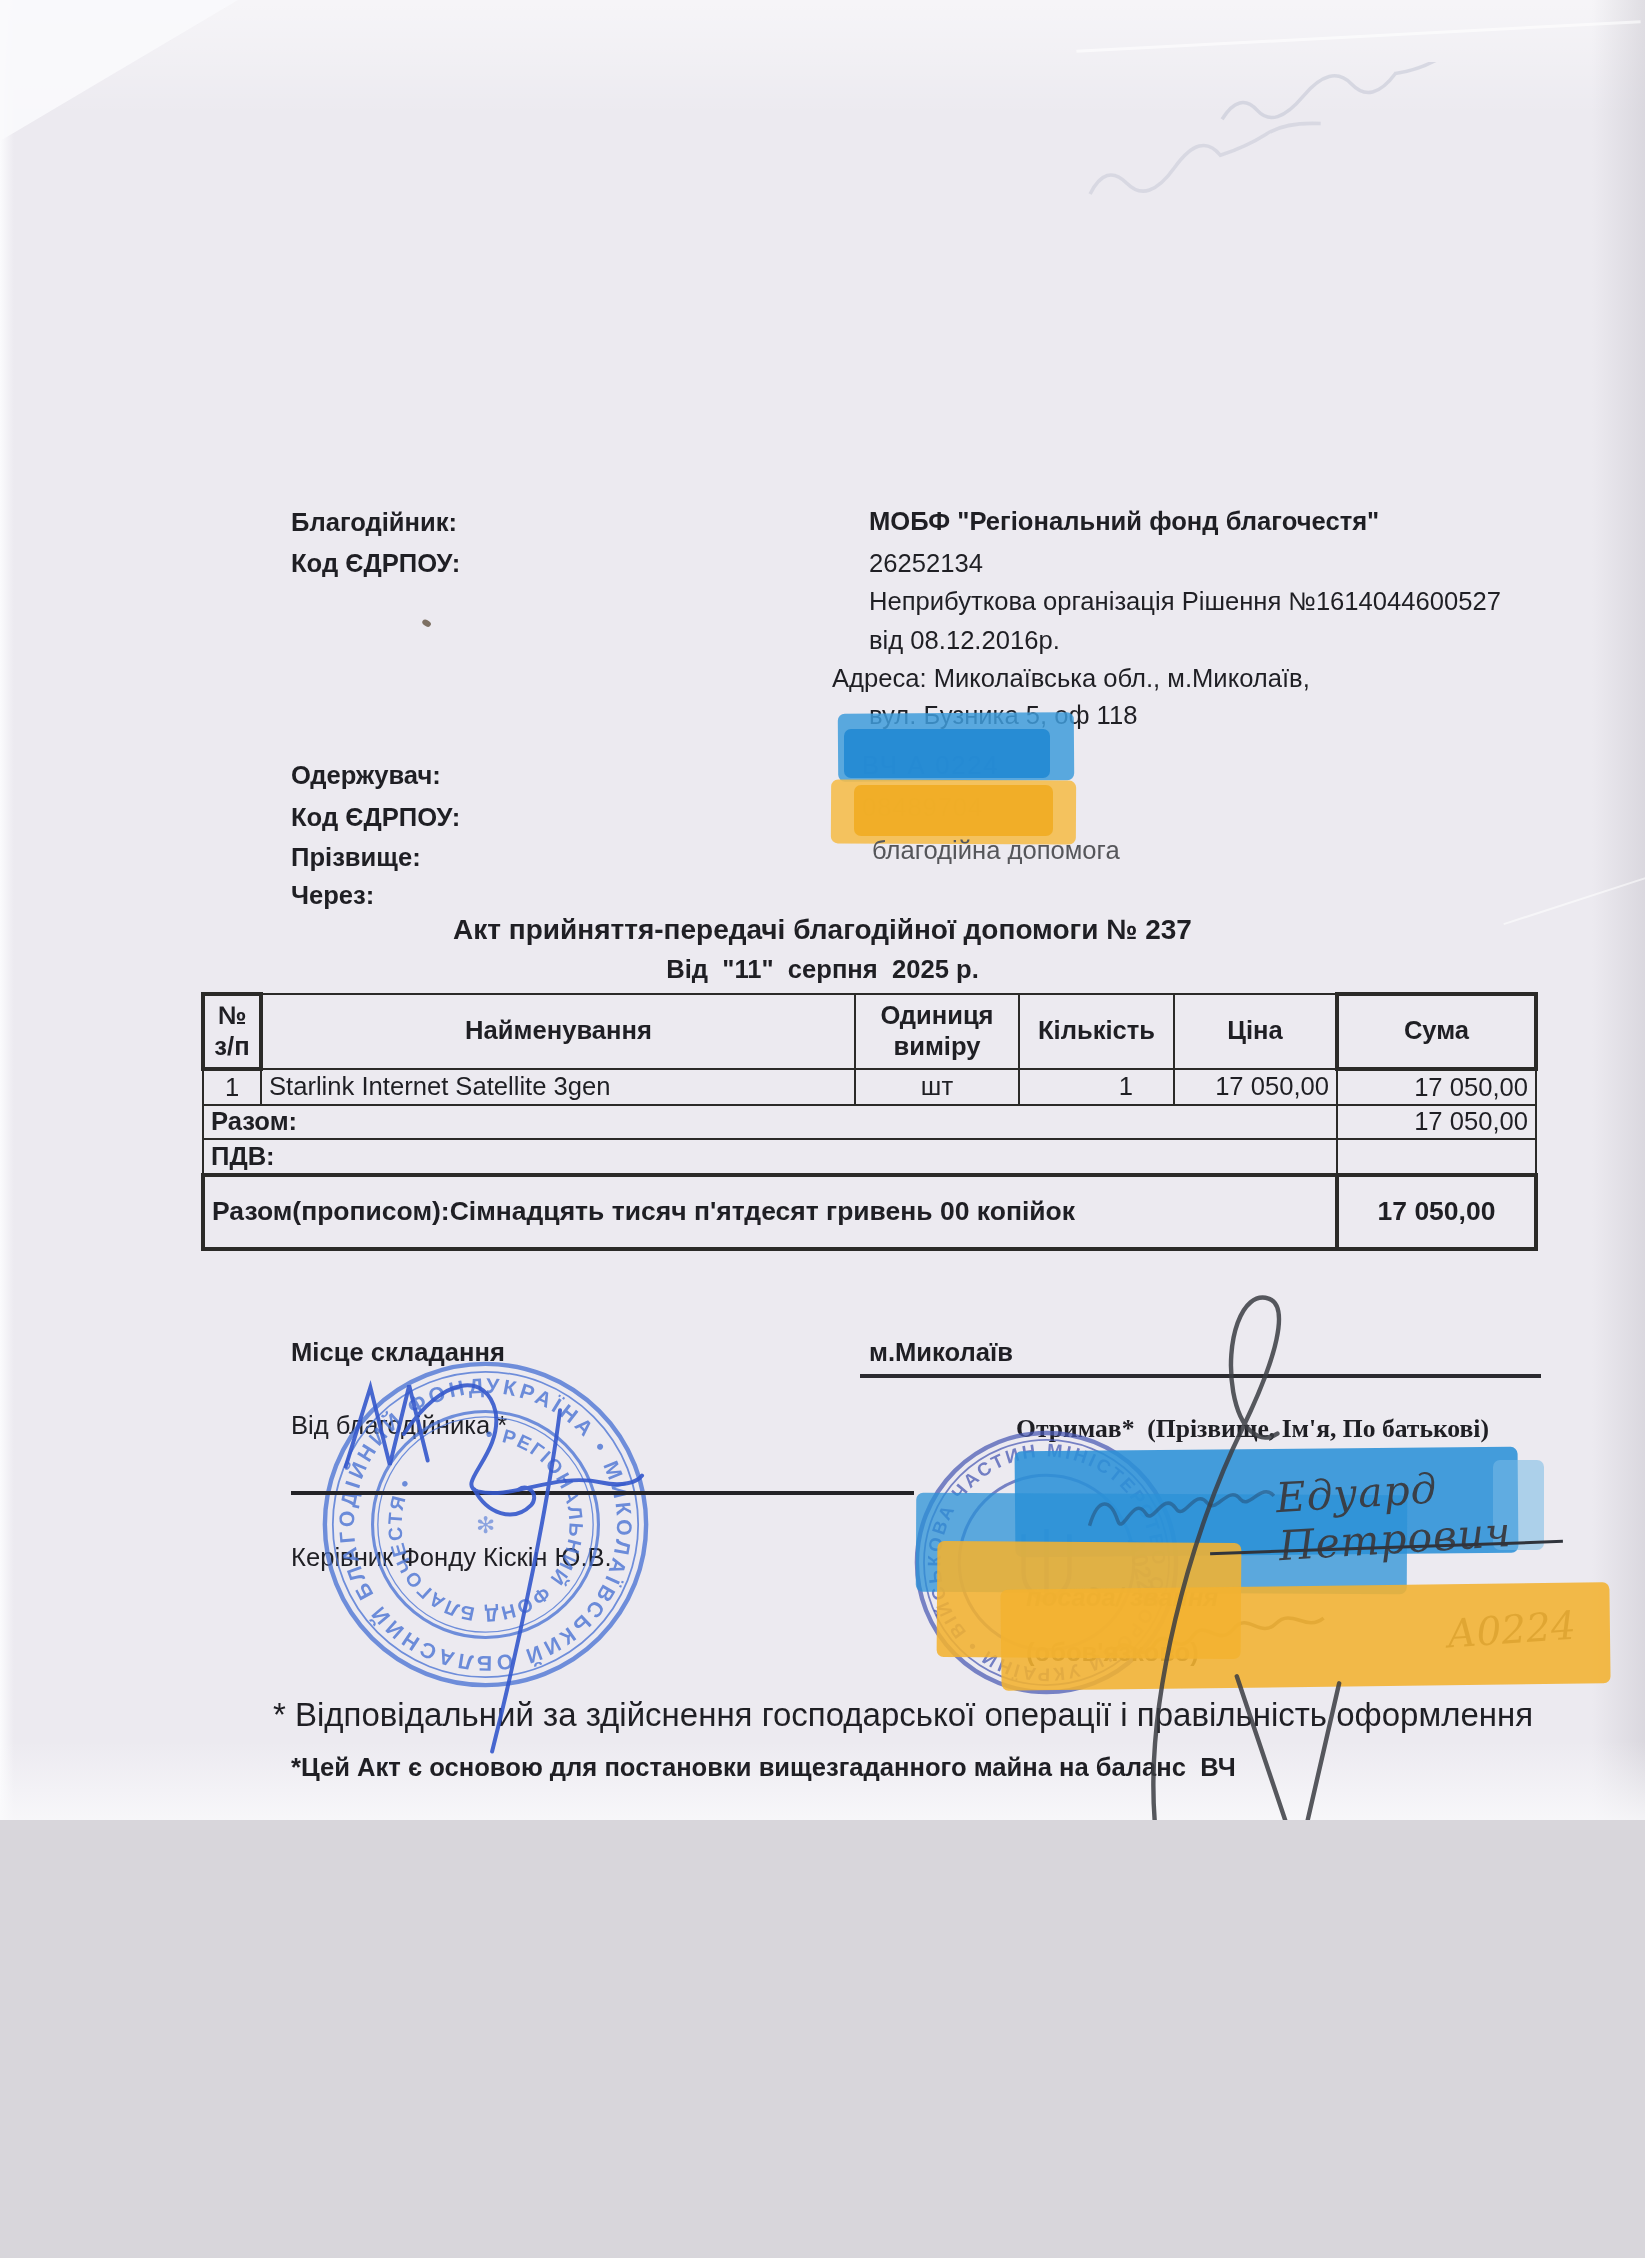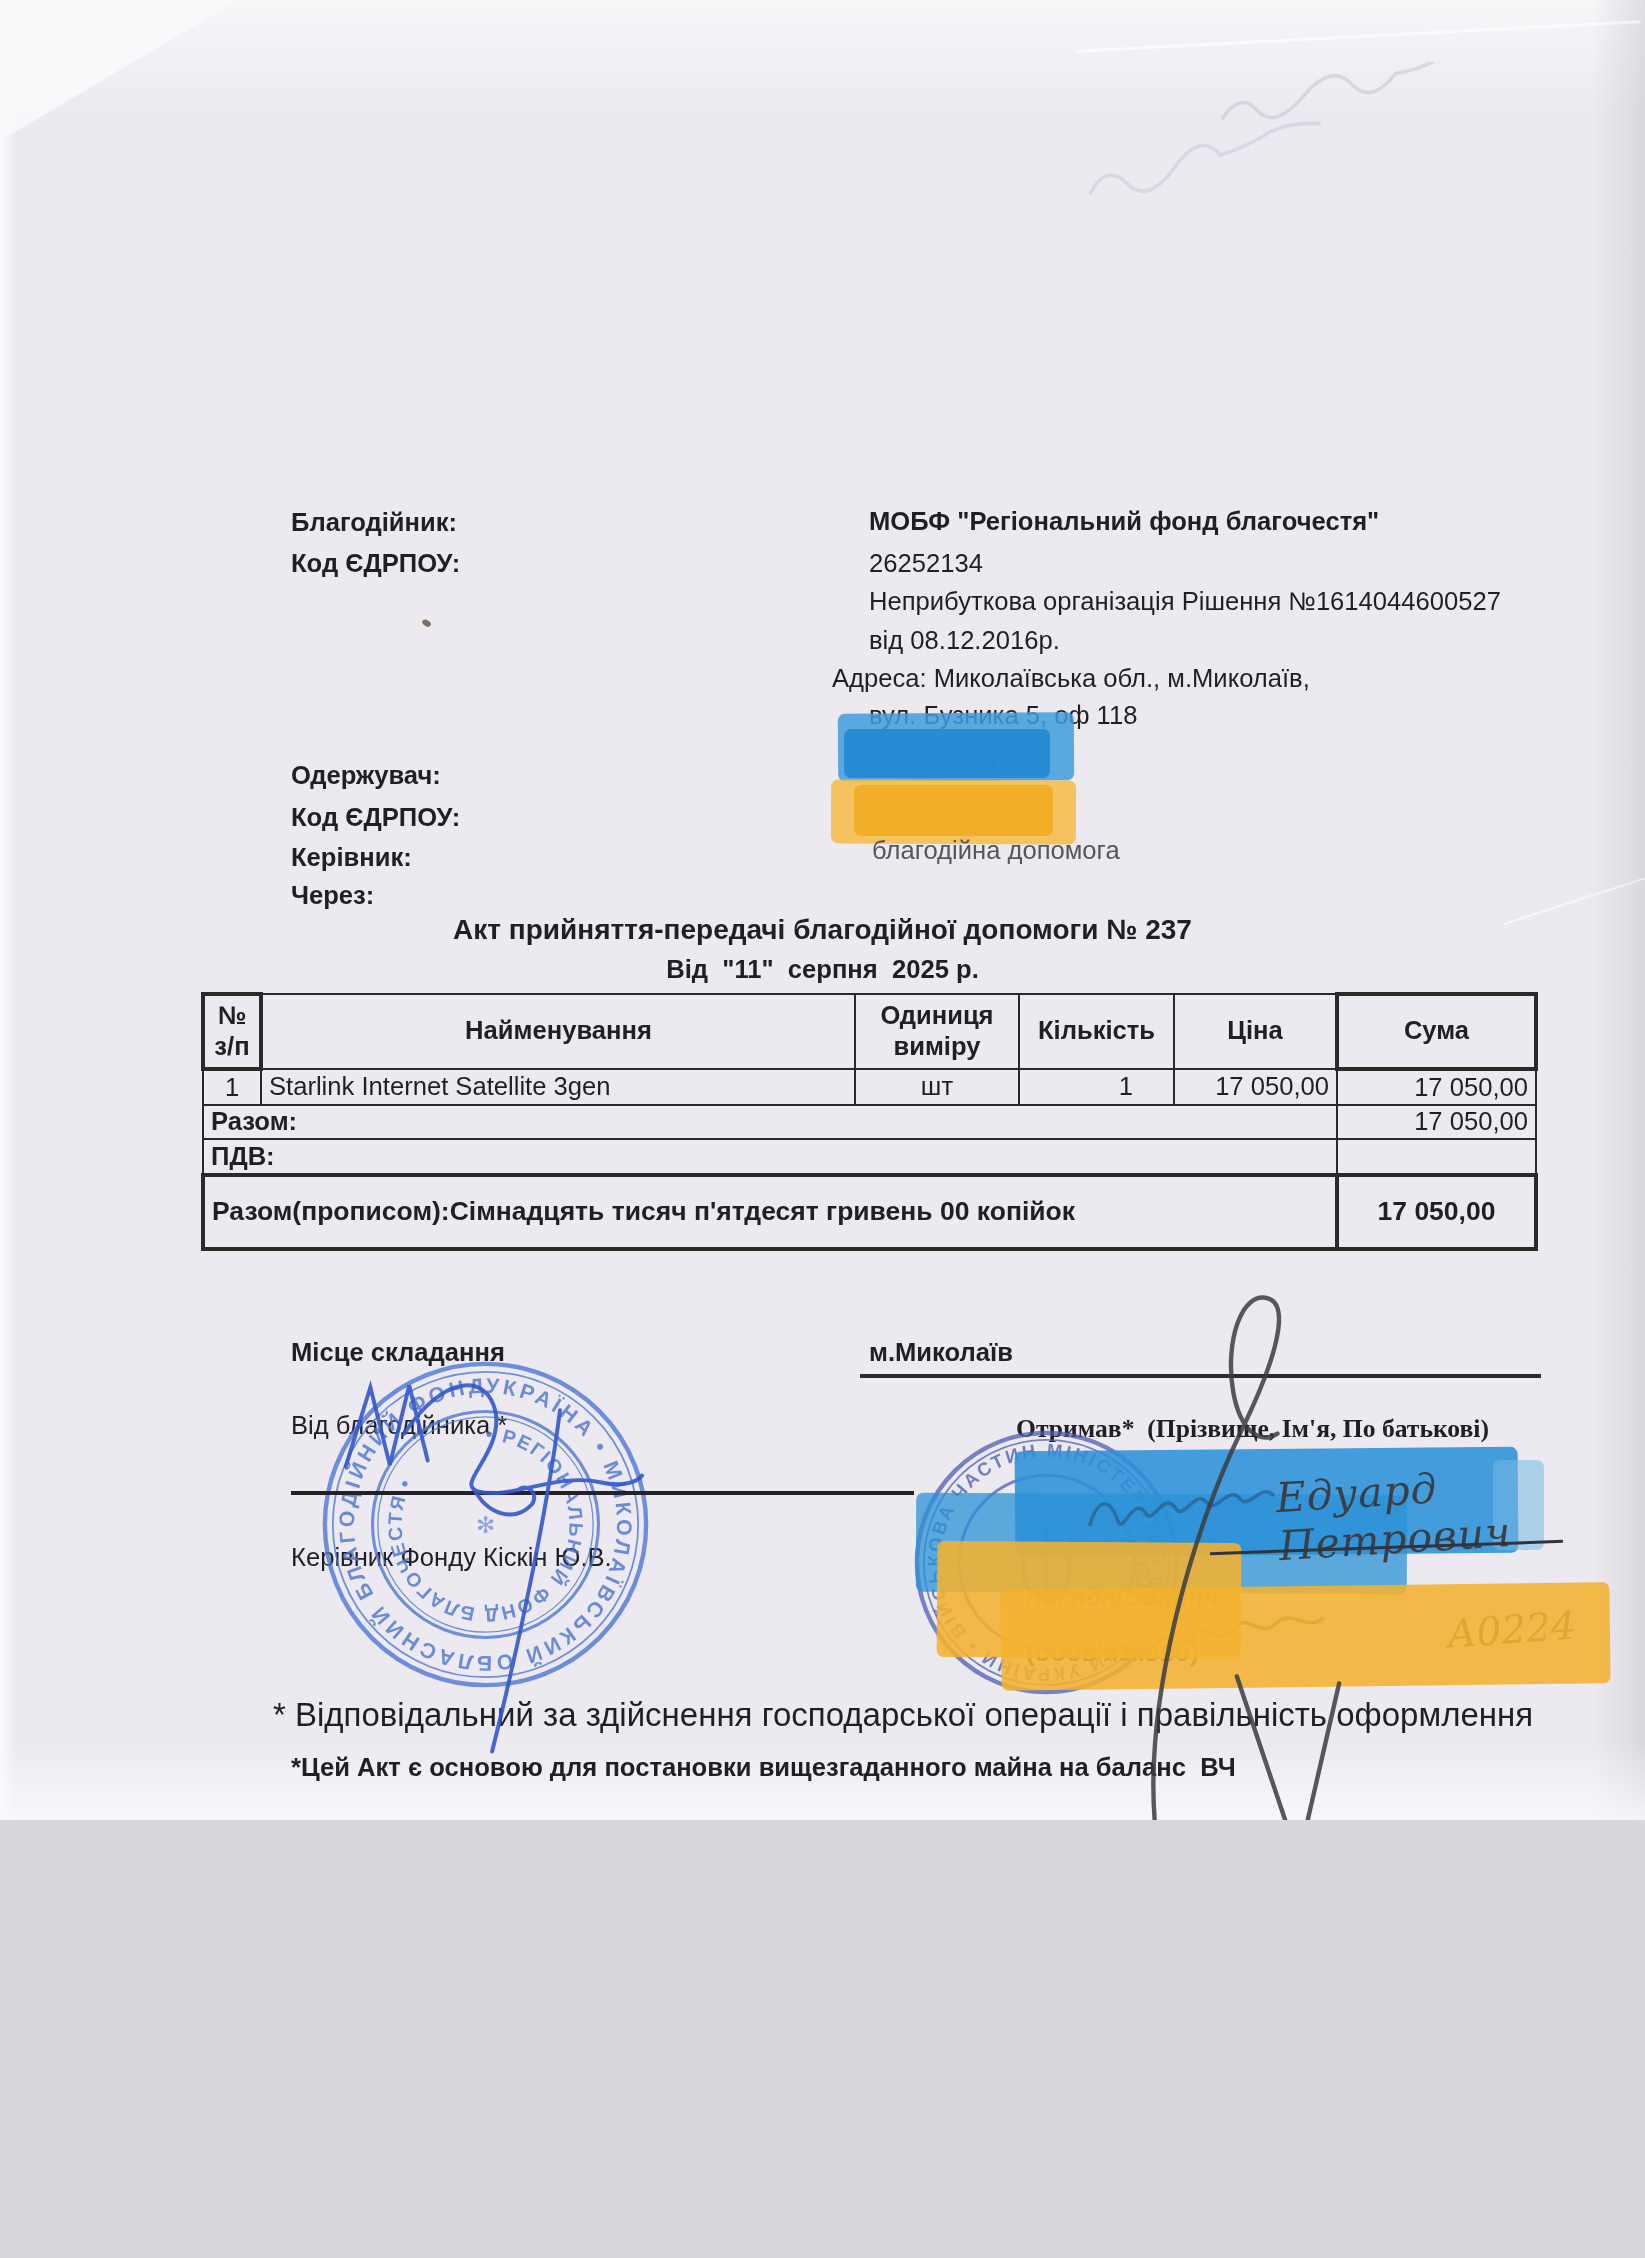--- a/index.html
+++ b/index.html
@@ -54,21 +54,21 @@
   <div class="abs b fs29" style="left:291px;top:548px;">Код ЄДРПОУ:</div>
   <div class="abs b fs29" style="left:869px;top:506px;">МОБФ "Регіональний фонд благочестя"</div>
   <div class="abs fs29" style="left:869px;top:548px;">26252134</div>
   <div class="abs fs29" style="left:869px;top:586px;">Неприбуткова організація Рішення №1614044600527</div>
   <div class="abs fs29" style="left:869px;top:625px;">від 08.12.2016р.</div>
   <div class="abs fs29" style="left:832px;top:663px;">Адреса: Миколаївська обл., м.Миколаїв,</div>
   <div class="abs fs29" style="left:869px;top:700px;">вул. Бузника 5, оф 118</div>
 
   <div class="abs b fs29" style="left:291px;top:760px;">Одержувач:</div>
   <div class="abs b fs29" style="left:291px;top:802px;">Код ЄДРПОУ:</div>
-  <div class="abs b fs29" style="left:291px;top:842px;">Керівник:</div>
+  <div class="abs b fs29" style="left:291px;top:842px;">Прізвище:</div>
   <div class="abs b fs29" style="left:291px;top:880px;">Через:</div>
 
   <div class="abs fs29" style="left:862px;top:750px;z-index:1;color:#2e4a66;opacity:.6;letter-spacing:1.8px;">ВЧ А 0224</div>
   <div class="abs fs29" style="left:862px;top:792px;z-index:1;color:#7a7060;opacity:.75;letter-spacing:0.9px;">08489704</div>
 
   <div class="abs bar" style="left:838px;top:713px;width:236px;height:68px;background:#3f9cdb;opacity:.85;z-index:2;transform:rotate(-.4deg);"></div>
   <div class="abs bar" style="left:844px;top:729px;width:206px;height:49px;background:#2188d3;opacity:.9;z-index:2;"></div>
   <div class="abs bar" style="left:831px;top:780px;width:245px;height:64px;background:#f5bc49;opacity:.88;z-index:2;transform:rotate(.3deg);"></div>
   <div class="abs bar" style="left:854px;top:785px;width:199px;height:51px;background:#f0ad24;opacity:.92;z-index:2;"></div>
 

